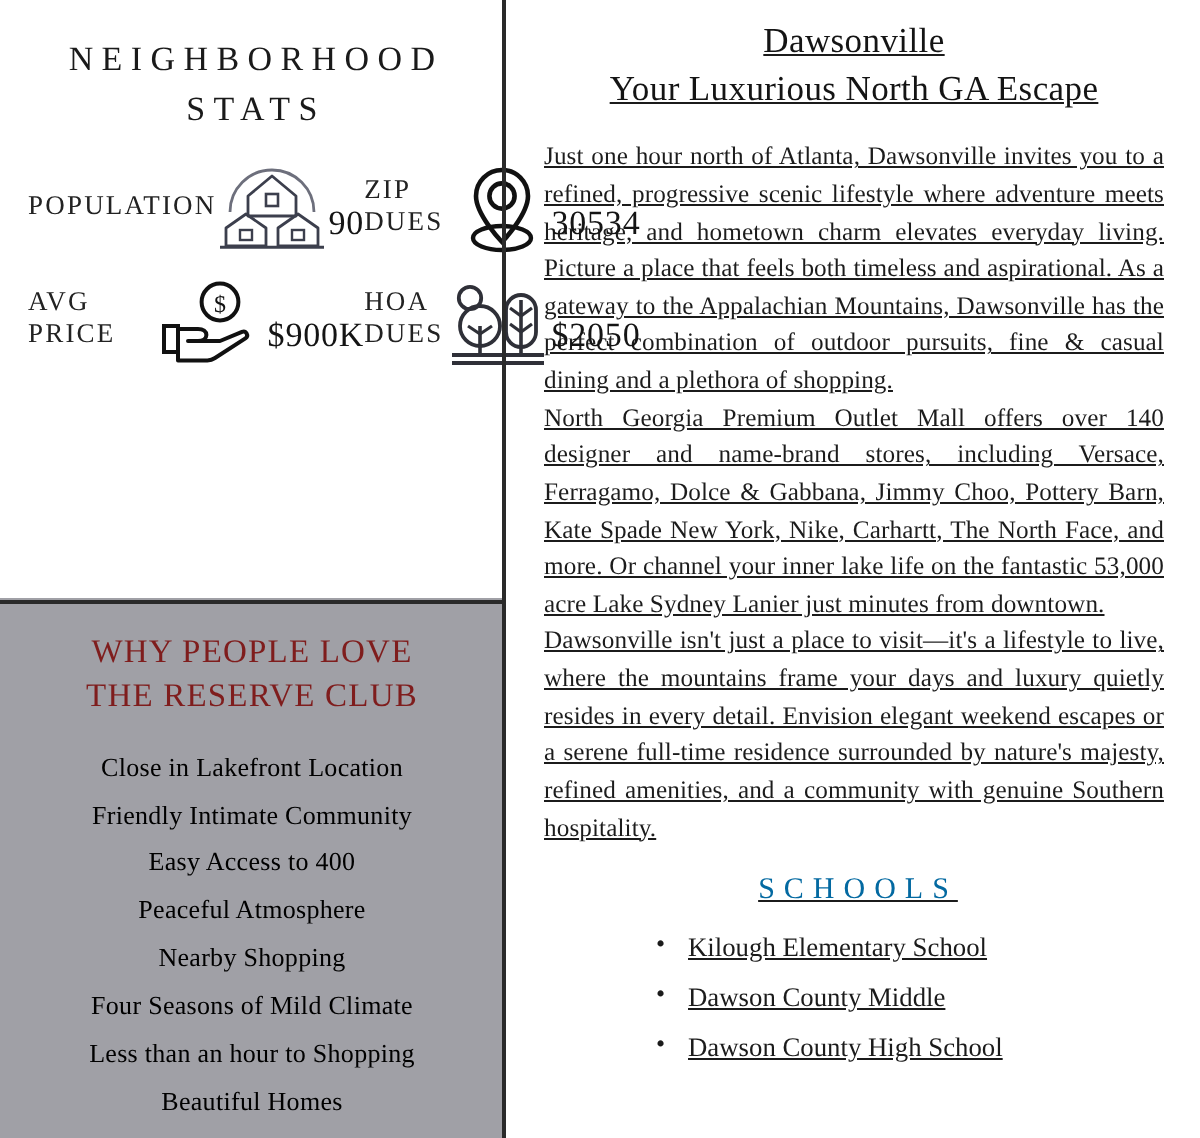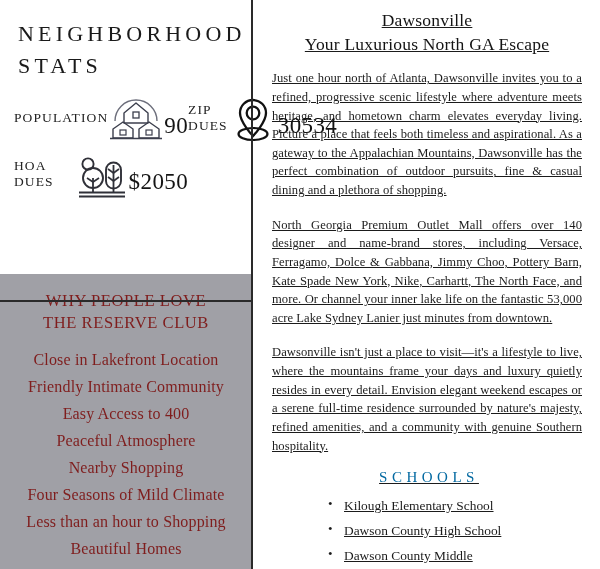--- a/index.html
+++ b/index.html
@@ -33,23 +33,23 @@
   }
 
   
   .stats-block {
     height: 302px;
     background: #ffffff;
     padding: 18px 14px 0 14px;
     position: relative;
   }
   .stats-title {
-    font-size: 22px;
+    font-size: 17px;
     letter-spacing: 4.2px;
-    text-align: left;
+    text-align: center;
     line-height: 1.45;
     color: #1a1a1a;
     font-weight: 400;
     padding-left: 4px;
   }
   .stats-grid {
     margin-top: 14px;
     display: grid;
     grid-template-columns: 1fr 1fr;
     row-gap: 8px;
@@ -65,21 +65,21 @@
     color: #222;
     margin-bottom: 4px;
   }
   .stat-icon {
     height: 48px;
     display: flex;
     align-items: center;
     justify-content: center;
   }
   .stat-value {
-    font-size: 23px;
+    font-size: 17px;
     color: #141414;
     letter-spacing: 0.4px;
     margin-top: 13px;
     font-variant-numeric: oldstyle-nums;
   }
   .divider-horizontal {
     position: absolute;
     left: 0; top: 300px;
     width: 252px; height: 2px;
     background: #2a2a2a;
@@ -94,22 +94,22 @@
   }
   .love-title {
     color: #7f1d1d;
     font-size: 16.5px;
     letter-spacing: 0.6px;
     line-height: 1.35;
     margin-bottom: 12px;
   }
   .love-list { list-style: none; }
   .love-list li {
-    color: #7f1d1d;
-    font-size: 16px;
+    color: #000000;
+    font-size: 13px;
     line-height: 1.03;
     padding: 5.3px 0;
     letter-spacing: 0.15px;
   }
 
   
   .right-col {
     width: 348px;
     height: 569px;
     background: #ffffff;
@@ -125,21 +125,21 @@
   }
   .r-title .l2 { display: block; }
   .body-copy {
     margin-top: 13px;
     font-size: 12.6px;
     line-height: 1.48;
     text-align: justify;
     color: #1c1c1c;
     letter-spacing: 0.05px;
   }
-  .body-copy p + p { margin-top: 16px; }
+  .body-copy p + p { margin-top: 0; }
 
   .schools-title {
     margin-top: 14px;
     text-align: center;
     font-size: 15px;
     letter-spacing: 4.5px;
     color: #0369a1;
     padding-left: 4px;
   }
   .schools-list {
@@ -197,20 +197,33 @@
           <div class="stat-icon">
             <svg width="50" height="48" viewBox="0 0 50 48">
               <path d="M25 4c-7.2 0-13 5.8-13 13 0 9.5 13 23 13 23s13-13.5 13-23c0-7.2-5.8-13-13-13z" fill="none" stroke="#111" stroke-width="2.3"></path>
               <circle cx="25" cy="17" r="6.3" fill="none" stroke="#111" stroke-width="2.3"></circle>
               <ellipse cx="25" cy="38" rx="14.5" ry="6" fill="none" stroke="#111" stroke-width="2.2"></ellipse>
             </svg>
           </div>
           <div class="stat-value">30534</div>
         </div>
 
+        <div class="stat-cell">
+          <div class="stat-label">AVG PRICE</div>
+          <div class="stat-icon">
+            <svg width="58" height="44" viewBox="0 0 58 44">
+              <circle cx="34" cy="12" r="9.2" fill="none" stroke="#111" stroke-width="2"></circle>
+              <text x="34" y="17" text-anchor="middle" font-family="'Liberation Serif',serif" font-size="12" fill="#111">$</text>
+              <rect x="6" y="24" width="7" height="13" fill="none" stroke="#111" stroke-width="2"></rect>
+              <path d="M13 25.5h10c2.6 0 4.2 1.3 4.2 3s-1.6 3-4.2 3h-5" fill="none" stroke="#111" stroke-width="2" stroke-linecap="round"></path>
+              <path d="M22 31.5h12l11-4.6c2-0.8 3.6 2 1.7 3.3L31.5 40a7 7 0 0 1-3.8 1.2H13V25.5" fill="none" stroke="#111" stroke-width="2" stroke-linejoin="round"></path>
+            </svg>
+          </div>
+          <div class="stat-value">$900K</div>
+        </div>
 
         <div class="stat-cell">
           <div class="stat-label">HOA DUES</div>
           <div class="stat-icon">
             <svg width="54" height="46" viewBox="0 0 54 46">
               <circle cx="13" cy="11" r="5.6" fill="none" stroke="#2f3038" stroke-width="1.9"></circle>
               <circle cx="18" cy="25" r="10" fill="none" stroke="#2f3038" stroke-width="1.9"></circle>
               <line x1="18" y1="25" x2="18" y2="39" stroke="#2f3038" stroke-width="1.8"></line>
               <line x1="18" y1="29" x2="12" y2="25" stroke="#2f3038" stroke-width="1.6"></line>
               <line x1="18" y1="29" x2="24" y2="25" stroke="#2f3038" stroke-width="1.6"></line>
@@ -260,18 +273,18 @@
 
     <div class="body-copy">
       <p>Just one hour north of Atlanta, Dawsonville invites you to a refined, progressive scenic lifestyle where adventure meets heritage, and hometown charm elevates everyday living.  Picture a place that feels both timeless and aspirational. As a gateway to the Appalachian Mountains, Dawsonville has the perfect combination of outdoor pursuits, fine &amp; casual dining and a plethora of shopping.</p>
       <p>North Georgia Premium Outlet Mall offers over 140 designer and name-brand stores, including Versace, Ferragamo, Dolce &amp; Gabbana, Jimmy Choo, Pottery Barn, Kate Spade New York, Nike, Carhartt, The North Face, and more. Or channel your inner lake life on the fantastic 53,000 acre Lake Sydney Lanier just minutes from downtown.</p>
       <p>Dawsonville isn't just a place to visit—it's a lifestyle to live, where the mountains frame your days and luxury quietly resides in every detail. Envision elegant weekend escapes or a serene full-time residence surrounded by nature's majesty, refined amenities, and a community with genuine Southern hospitality.</p>
     </div>
 
     <div class="schools-title">SCHOOLS</div>
     <ul class="schools-list">
       <li>Kilough Elementary School</li>
+      <li>Dawson County Middle</li>
       <li>Dawson County High School</li>
-      <li>Dawson County Middle</li>
     </ul>
   </div>
 
 </div>
 
 </body></html>

